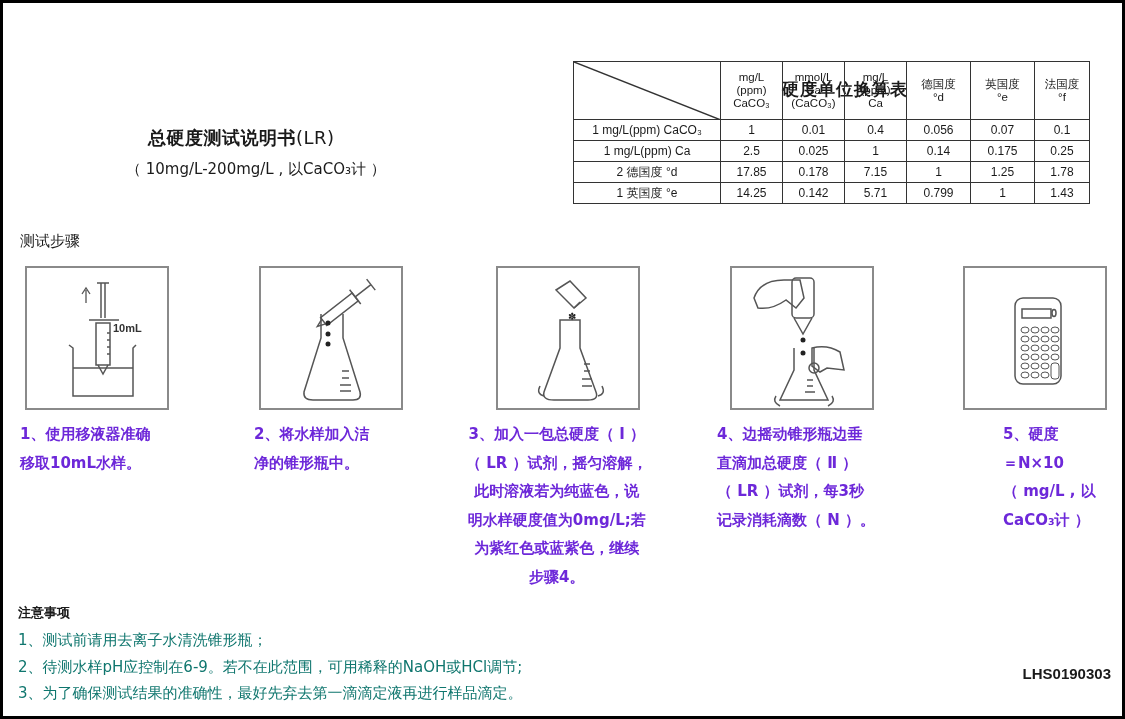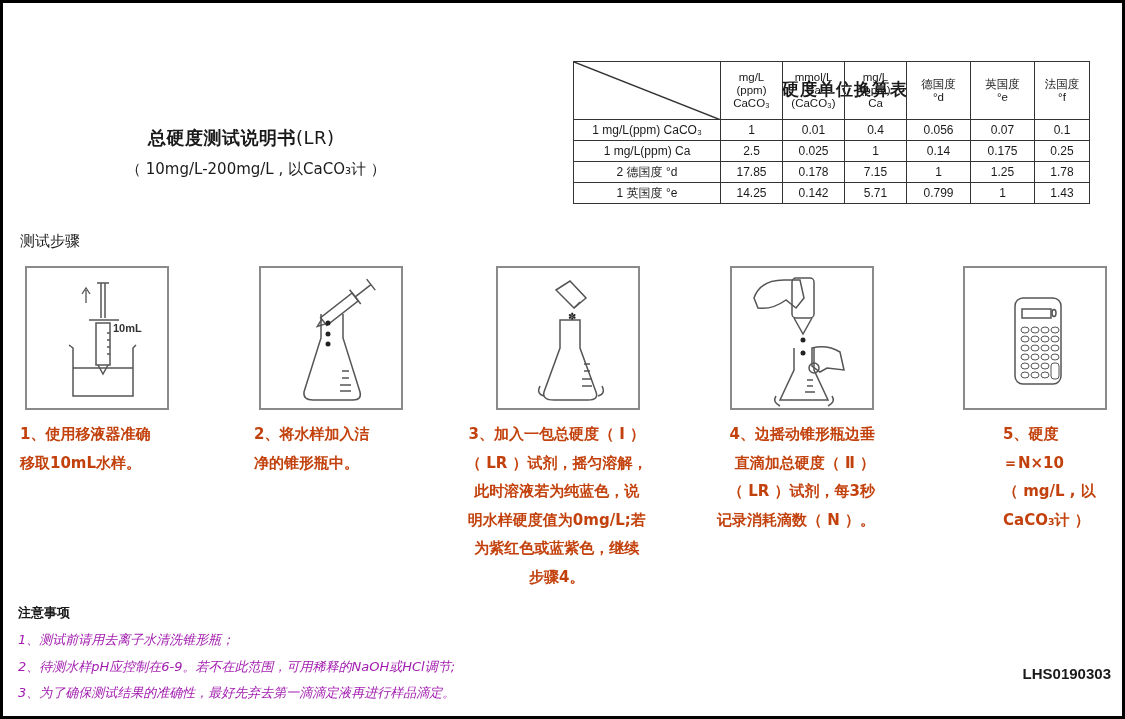--- a/index.html
+++ b/index.html
@@ -17,24 +17,24 @@
 
   .main-title { position: absolute; left: 148px; top: 126px; font-size: 18px; font-weight: bold; letter-spacing: 0.5px; }
   .main-title .lr { font-weight: normal; }
   .subtitle { position: absolute; left: 126px; top: 160px; font-size: 15px; }
 
   .steps-heading { position: absolute; left: 20px; top: 232px; font-size: 15px; font-weight: normal; }
 
   .illus { position: absolute; top: 266px; width: 144px; height: 144px; border: 2px solid #8a8a8a; background: #fff; }
   .illus svg { position: absolute; left: 0; top: 0; }
 
-  .step-text { position: absolute; top: 420px; font-size: 15px; font-weight: bold; line-height: 28.5px; color: #c2410c; }
+  .step-text { position: absolute; top: 420px; font-size: 15px; font-weight: bold; line-height: 28.5px; color: #6d28d9; }
 
   .notes-heading { position: absolute; left: 18px; top: 604px; font-size: 13px; font-weight: bold; }
-  .note { position: absolute; left: 18px; font-size: 13px; color: #a21caf; font-style: italic; }
+  .note { position: absolute; left: 18px; font-size: 15px; color: #0f766e; }
   .code { position: absolute; right: 14px; top: 665px; font-size: 15px; font-weight: bold; font-family: "Liberation Sans", sans-serif; }
 </style>
 </head>
 <body>
 
 <div class="frame"></div>
 
 <div class="table-title">硬度单位换算表</div>
 <table class="conv">
   <tbody>
@@ -247,21 +247,21 @@
     <div>净的锥形瓶中。</div>
 </div>
 <div class="step-text" style="left:466px;text-align:center;">
   <div>3、加入一包总硬度（ Ⅰ ）</div>
     <div>（ LR ）试剂，摇匀溶解，</div>
     <div>此时溶液若为纯蓝色，说</div>
     <div>明水样硬度值为0mg/L;若</div>
     <div>为紫红色或蓝紫色，继续</div>
     <div>步骤4。</div>
 </div>
-<div class="step-text" style="left:717px;text-align:right;">
+<div class="step-text" style="left:717px;">
   <div>4、边摇动锥形瓶边垂</div>
     <div>直滴加总硬度（ Ⅱ ）</div>
     <div>（ LR ）试剂，每3秒</div>
     <div>记录消耗滴数（ N ）。</div>
 </div>
 <div class="step-text" style="left:1003px;">
   <div>5、硬度</div>
     <div>＝N×10</div>
     <div>（ mg/L , 以</div>
     <div>CaCO₃计 ）</div>

